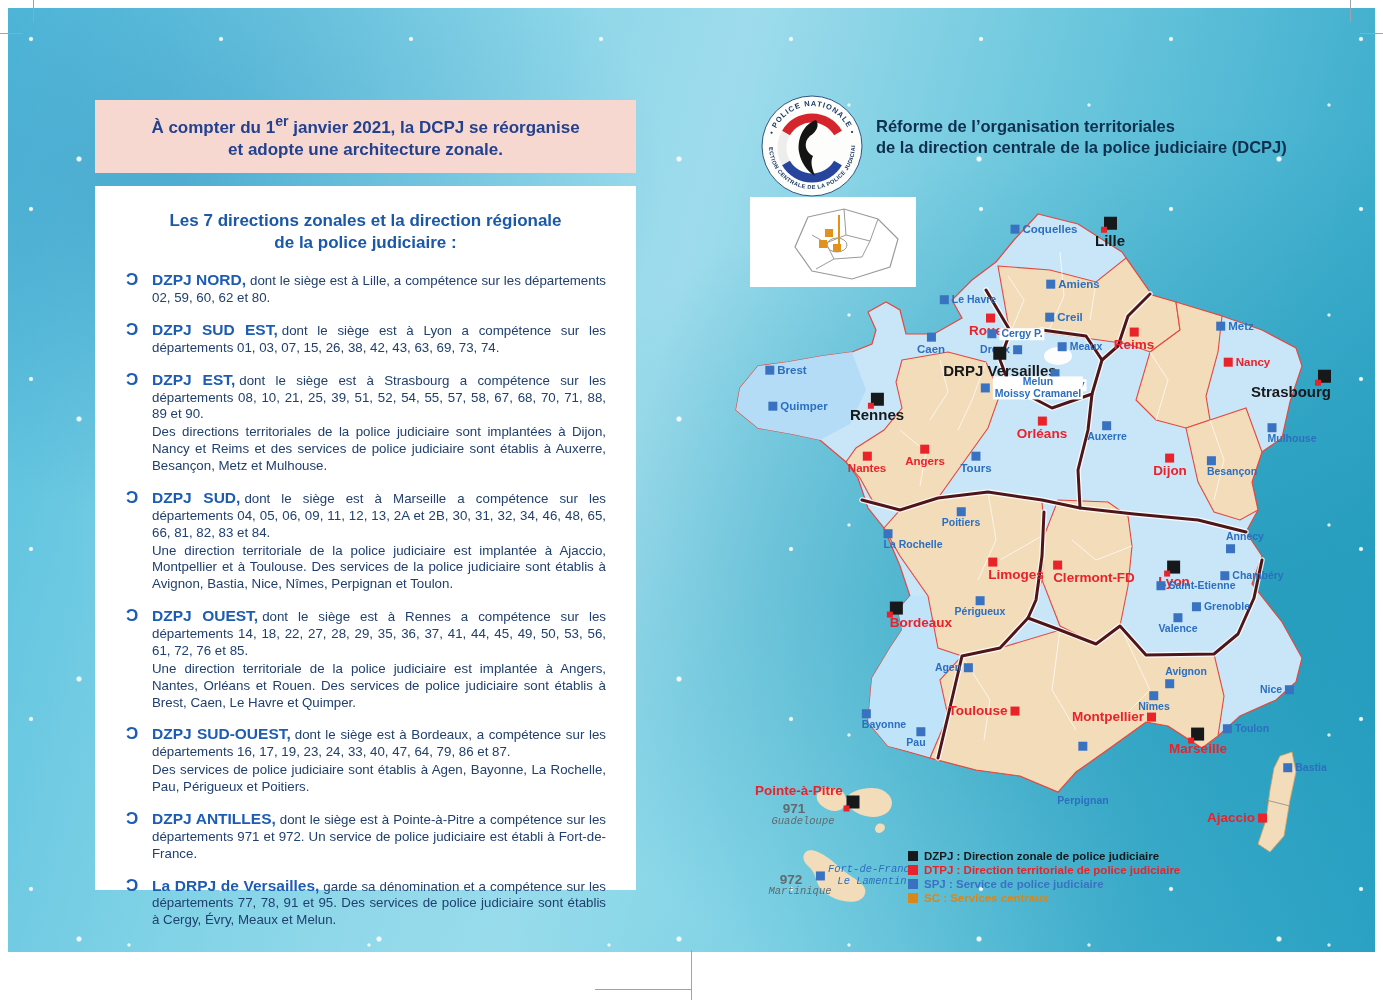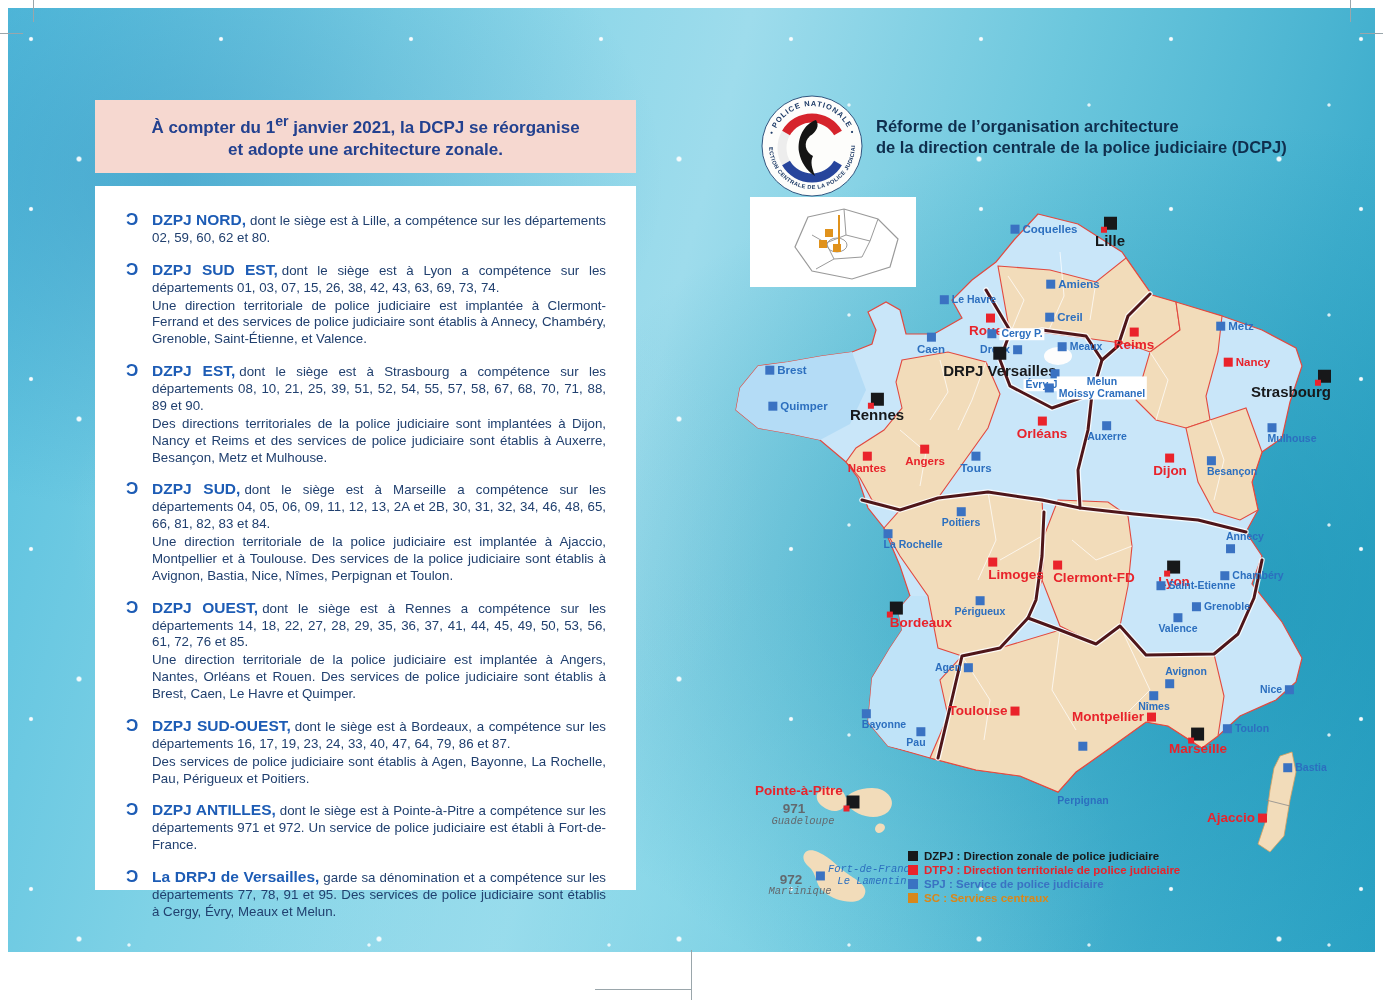--- a/index.html
+++ b/index.html
@@ -95,28 +95,30 @@
   <div class="mark" style="left:1360px;top:33px;width:23px;height:1px"></div>
   <div class="mark" style="left:691px;top:950px;width:1px;height:50px"></div>
   <div class="mark" style="left:595px;top:989px;width:96px;height:1px"></div>
 
   <div class="banner">
     <div><span>À compter du 1</span><sup>er</sup><span> janvier 2021, la DCPJ se réorganise</span></div>
     <div>et adopte  une architecture zonale.</div>
   </div>
 
   <div class="panel">
+    <div class="panel-heading">
+      <span>Les 7 directions zonales et la direction régionale</span><br><span>de la police judiciaire :</span>
+    </div>
     <div>
 
     <div class="item">
           <span class="bullet">Ɔ</span><span class="term">DZPJ NORD,</span><span class="lead">dont le siège est à Lille, a compétence sur les départements 02, 59, 60, 62 et 80.</span>
         </div>
         <div class="item">
           <span class="bullet">Ɔ</span><span class="term">DZPJ SUD EST,</span><span class="lead">dont le siège est à Lyon a compétence sur les départements 01, 03, 07, 15, 26, 38, 42, 43, 63, 69, 73, 74.</span>
-          <div class="note">Une direction territoriale de police judiciaire est implantée à Clermont-Ferrand et des services de police judiciaire sont établis à Annecy, Chambéry, Grenoble, Saint-Étienne, et Valence.</div>
         </div>
         <div class="item">
           <span class="bullet">Ɔ</span><span class="term">DZPJ EST,</span><span class="lead">dont le siège est à Strasbourg a compétence sur les départements 08, 10, 21, 25, 39, 51, 52, 54, 55, 57, 58, 67, 68, 70, 71, 88, 89 et 90.</span>
           <div class="note">Des directions territoriales de la police judiciaire sont implantées à Dijon, Nancy et Reims et des services de police judiciaire sont établis à Auxerre, Besançon, Metz et Mulhouse.</div>
         </div>
         <div class="item">
           <span class="bullet">Ɔ</span><span class="term">DZPJ SUD,</span><span class="lead">dont le siège est à Marseille a compétence sur les départements 04, 05, 06, 09, 11, 12, 13, 2A et 2B, 30, 31, 32, 34, 46, 48, 65, 66, 81, 82, 83 et 84.</span>
           <div class="note">Une direction territoriale de la police judiciaire est implantée à Ajaccio, Montpellier et à Toulouse. Des services de la police judiciaire sont établis à Avignon, Bastia, Nice, Nîmes, Perpignan et Toulon.</div>
         </div>
         <div class="item">
@@ -151,21 +153,21 @@
       <textPath href="#arcBot" startOffset="50%" text-anchor="middle">DIRECTION CENTRALE DE LA POLICE JUDICIAIRE</textPath>
     </text>
     <path d="M 26 69 A 30 30 0 0 1 26 39" stroke="#ededed" stroke-width="9" fill="none"></path>
     <path d="M 26 39 A 30 30 0 0 1 78 39" stroke="#d6242c" stroke-width="9" fill="none"></path>
     <path d="M 78 69 A 30 30 0 0 1 26 69" stroke="#27459c" stroke-width="9" fill="none"></path>
     <path d="M 56 26 C 44 30 37 44 39 58 C 41 68 46 76 55 82 C 52 74 50 68 53 62 C 45 58 43 48 50 42 C 56 38 60 32 56 26 Z" fill="#141414"></path>
     <circle cx="51" cy="43" r="1.3" fill="#ffffff"></circle>
   </svg>
 
   <div class="rtitle">
-    <span>Réforme de l’organisation architecture</span><br><span>de la direction centrale de la police judiciaire (DCPJ)</span>
+    <span>Réforme de l’organisation territoriales</span><br><span>de la direction centrale de la police judiciaire (DCPJ)</span>
   </div>
 
   <div class="inset-box">
     <svg width="166" height="90" viewBox="0 0 166 90">
       <path d="M 58 20 L 94 12 L 128 22 L 148 42 L 140 70 L 102 82 L 62 74 L 45 50 Z" fill="none" stroke="#9a9a9a" stroke-width="1.2"></path>
       <path d="M 94 12 L 96 38 L 120 44 L 128 22 M 96 38 L 76 46 L 62 38 M 76 46 L 84 62 L 112 60 L 120 44 M 84 62 L 66 72" fill="none" stroke="#9a9a9a" stroke-width="1"></path>
       <ellipse cx="87" cy="48" rx="10" ry="7" fill="none" stroke="#9a9a9a" stroke-width="1"></ellipse>
       <path d="M 89 18 L 89 48" stroke="#e0921c" stroke-width="2" fill="none"></path>
     </svg>
   </div>
@@ -385,21 +387,21 @@
           <span class="lbl">DRPJ Versailles</span>
         </div>
         <div class="city spj sq-left sm" style="position: absolute; left: 1080px; top: 347px;">
           <span class="sq"></span>
           <span class="lbl">Meaux</span>
         </div>
         <div class="city spj sq-above chip sm" style="position: absolute; left: 1055px; top: 380px;">
           <span class="sq"></span>
           <span class="lbl">Évry-Juvisy</span>
         </div>
-        <div class="city spj sq-left chip sm" style="position: absolute; left: 1096px; top: 388px;">
+        <div class="city spj sq-left chip sm" style="position: absolute; left: 1032px; top: 388px;">
           <span class="sq"></span>
           <span class="lbl">Melun
 Moissy Cramanel</span>
         </div>
         <div class="city dtpj sq-above lg" style="position: absolute; left: 1134px; top: 340px;">
           <span class="sq"></span>
           <span class="lbl">Reims</span>
         </div>
         <div class="city spj sq-left" style="position: absolute; left: 1235px; top: 326px;">
           <span class="sq"></span>

